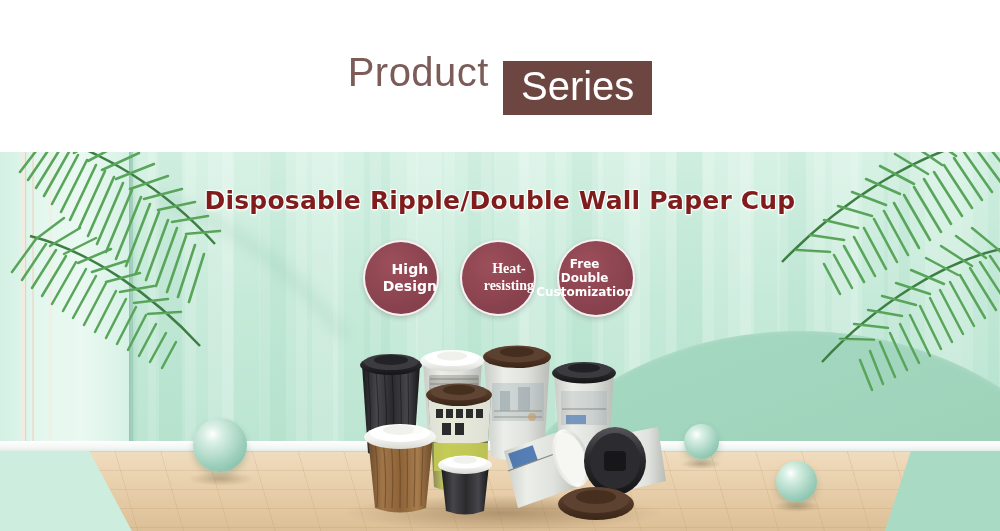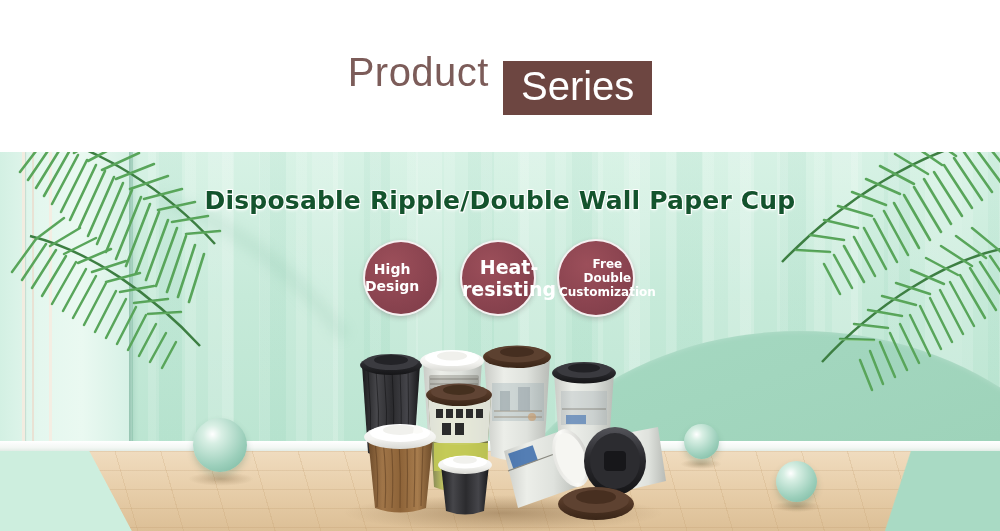--- a/index.html
+++ b/index.html
@@ -121,46 +121,46 @@
   .palm { position:absolute; pointer-events:none; }
   .palm-left  { left:-20px; top:-8px; width:300px; height:230px; }
   .palm-right { right:-30px; top:-10px; width:300px; height:250px; }
   .palm-shadow {
     position:absolute; filter:blur(6px); opacity:.25;
   }
 
   
   .headline {
     position:absolute; left:0; top:34px; width:1000px; text-align:center;
-    font-size:25px; font-weight:700; color:#14532d; letter-spacing:0.2px;
+    font-size:25px; font-weight:700; color:#7f1d1d; letter-spacing:0.2px;
     text-shadow:
       -1px -1px 0 rgba(255,255,255,.85),
        1px -1px 0 rgba(255,255,255,.85),
       -1px  1px 0 rgba(255,255,255,.85),
        1px  1px 0 rgba(255,255,255,.85),
        0 2px 3px rgba(255,255,255,.6);
     font-family:"DejaVu Sans", sans-serif;
   }
 
   
   .badges {
     position:absolute; left:360px; top:88px; width:285px; height:82px;
   }
   .badge {
     position:absolute; border-radius:50%;
     background:radial-gradient(circle at 38% 32%, #9c4f5a 0%, #8b4450 55%, #7d3c48 100%);
     border:2px solid rgba(255,255,255,.92);
     color:#ffffff; text-align:center;
-    display:flex; align-items:center; justify-content:flex-start;
+    display:flex; align-items:center; justify-content:flex-end;
     box-shadow:0 2px 5px rgba(70,40,50,.22);
     font-family:"DejaVu Sans", sans-serif;
   }
   .badge span { display:block; line-height:1.18; font-weight:600; }
   .badge-1 { left:3px;   top:0px;  width:76px; height:76px; font-size:14px; }
-  .badge-2 { left:100px; top:0px;  width:76px; height:76px; font-size:19px; }
+  .badge-2 { left:100px; top:0px;  width:76px; height:76px; font-size:14px;font-family:Liberation Serif, serif; }
   .badge-3 { left:197px; top:-1px; width:78px; height:78px; font-size:12px; }
 
   
   .cups { position:absolute; left:328px; bottom:0; width:350px; height:200px; }
   .sphere { position:absolute; border-radius:50%;
     background:radial-gradient(circle at 36% 30%, #ffffff 0%, #d8efe4 18%, #9ccfbb 62%, #74b49c 100%);
     box-shadow:0 4px 6px rgba(60,110,90,.25);
   }
   .sph-shadow { position:absolute; border-radius:50%;
     background:radial-gradient(ellipse at center, rgba(120,95,60,.35) 0%, rgba(120,95,60,0) 70%);

